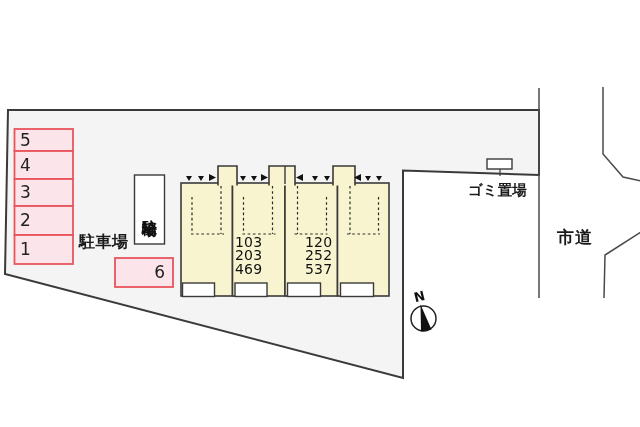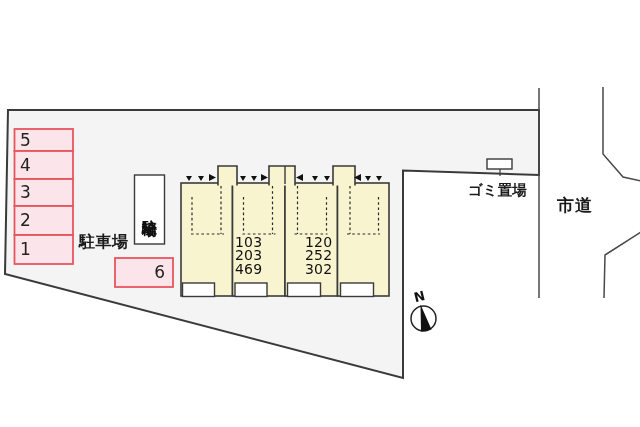--- a/index.html
+++ b/index.html
@@ -20,21 +20,21 @@
   .pknum{font-size:17px;color:#222;}
   .space6{width:48px;text-align:right;font-size:17px;color:#222;}
   .rooms{font-size:14px;line-height:13.4px;text-align:right;color:#111;letter-spacing:0.3px;}
   .rooms span{display:block;}
   .parking-label{font-size:16px;font-weight:bold;letter-spacing:0.5px;}
   .bikebox{position:absolute;left:134px;top:175px;width:30px;height:69px;
     display:flex;align-items:center;justify-content:center;}
   .bike-label{writing-mode:vertical-rl;text-orientation:upright;
     font-size:15px;font-weight:bold;letter-spacing:1.5px;color:#111;}
   .garbage-label{font-size:14.5px;font-weight:bold;}
-  .road-label{font-size:17px;font-weight:bold;letter-spacing:1px;}
+  .road-label{font-size:17px;font-weight:bold;letter-spacing:1px;margin-top:32px;}
   .north{font-size:13px;font-weight:bold;transform:rotate(-14deg);color:#111;}
 </style>
 </head>
 <body>
 
 <div class="canvas">
 
   <svg class="layer">
 
     <polygon class="site" points="8,110 539,110 539,175 403,170.5 403,378 5,274"></polygon>
@@ -107,21 +107,21 @@
   </div>
 
   <div class="lbl rooms" style="left:217px;top:236px;width:45.5px;">
     <span>103</span>
     <span>203</span>
     <span>469</span>
   </div>
   <div class="lbl rooms" style="left:287px;top:236px;width:45.5px;">
     <span>120</span>
     <span>252</span>
-    <span>302</span>
+    <span>537</span>
   </div>
 
   <div class="lbl garbage-label" style="left:468px;top:181px;">ゴミ置場</div>
 
   <div class="lbl road-label" style="left:557px;top:194px;">市道</div>
 
   <div class="lbl north" style="left:414px;top:289px;">N</div>
 
 </div>
 

